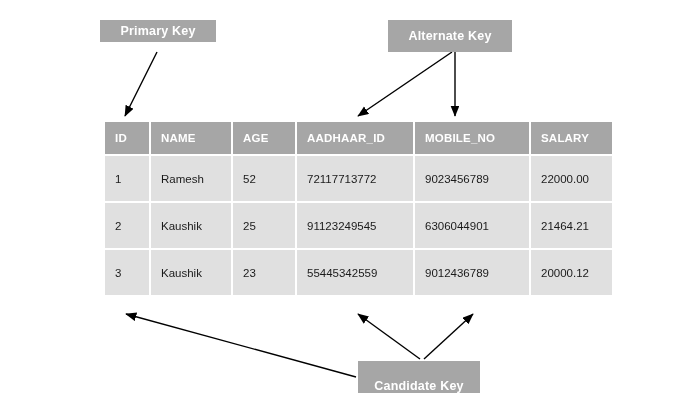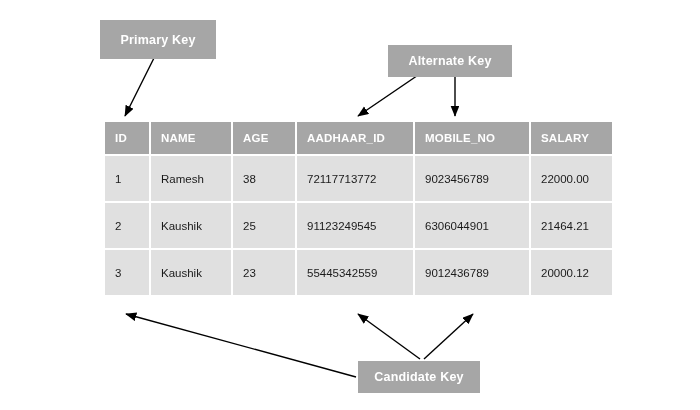--- a/index.html
+++ b/index.html
@@ -27,23 +27,23 @@
     color: #ffffff;
     font-size: 12.5px;
     font-weight: bold;
     display: flex;
     align-items: center;
     justify-content: center;
     letter-spacing: 0.2px;
     box-sizing: border-box;
     z-index: 4;
   }
-  #primary-key-box   { left: 100px; top: 20px;  width: 116px; height: 39px; }
-  #alternate-key-box { left: 388px; top: 20px;  width: 124px; height: 32px; margin-top: 25px; }
-  #candidate-key-box { left: 358px; top: 361px; width: 122px; height: 32px; }
+  #primary-key-box   { left: 100px; top: 20px;  width: 116px; height: 22px; }
+  #alternate-key-box { left: 388px; top: 20px;  width: 124px; height: 32px; }
+  #candidate-key-box { left: 358px; top: 361px; width: 122px; height: 32px; align-items: flex-end; }
 
   
   #arrow-layer {
     position: absolute;
     left: 0;
     top: 0;
     width: 700px;
     height: 410px;
     z-index: 3;
     pointer-events: none;
@@ -139,21 +139,21 @@
           <th>AGE</th>
           <th>AADHAAR_ID</th>
           <th>MOBILE_NO</th>
           <th>SALARY</th>
         </tr>
     </thead>
     <tbody id="table-body">
         <tr>
           <td>1</td>
           <td>Ramesh</td>
-          <td>38</td>
+          <td>52</td>
           <td>72117713772</td>
           <td>9023456789</td>
           <td>22000.00</td>
         </tr>
         <tr>
           <td>2</td>
           <td>Kaushik</td>
           <td>25</td>
           <td>91123249545</td>
           <td>6306044901</td>

